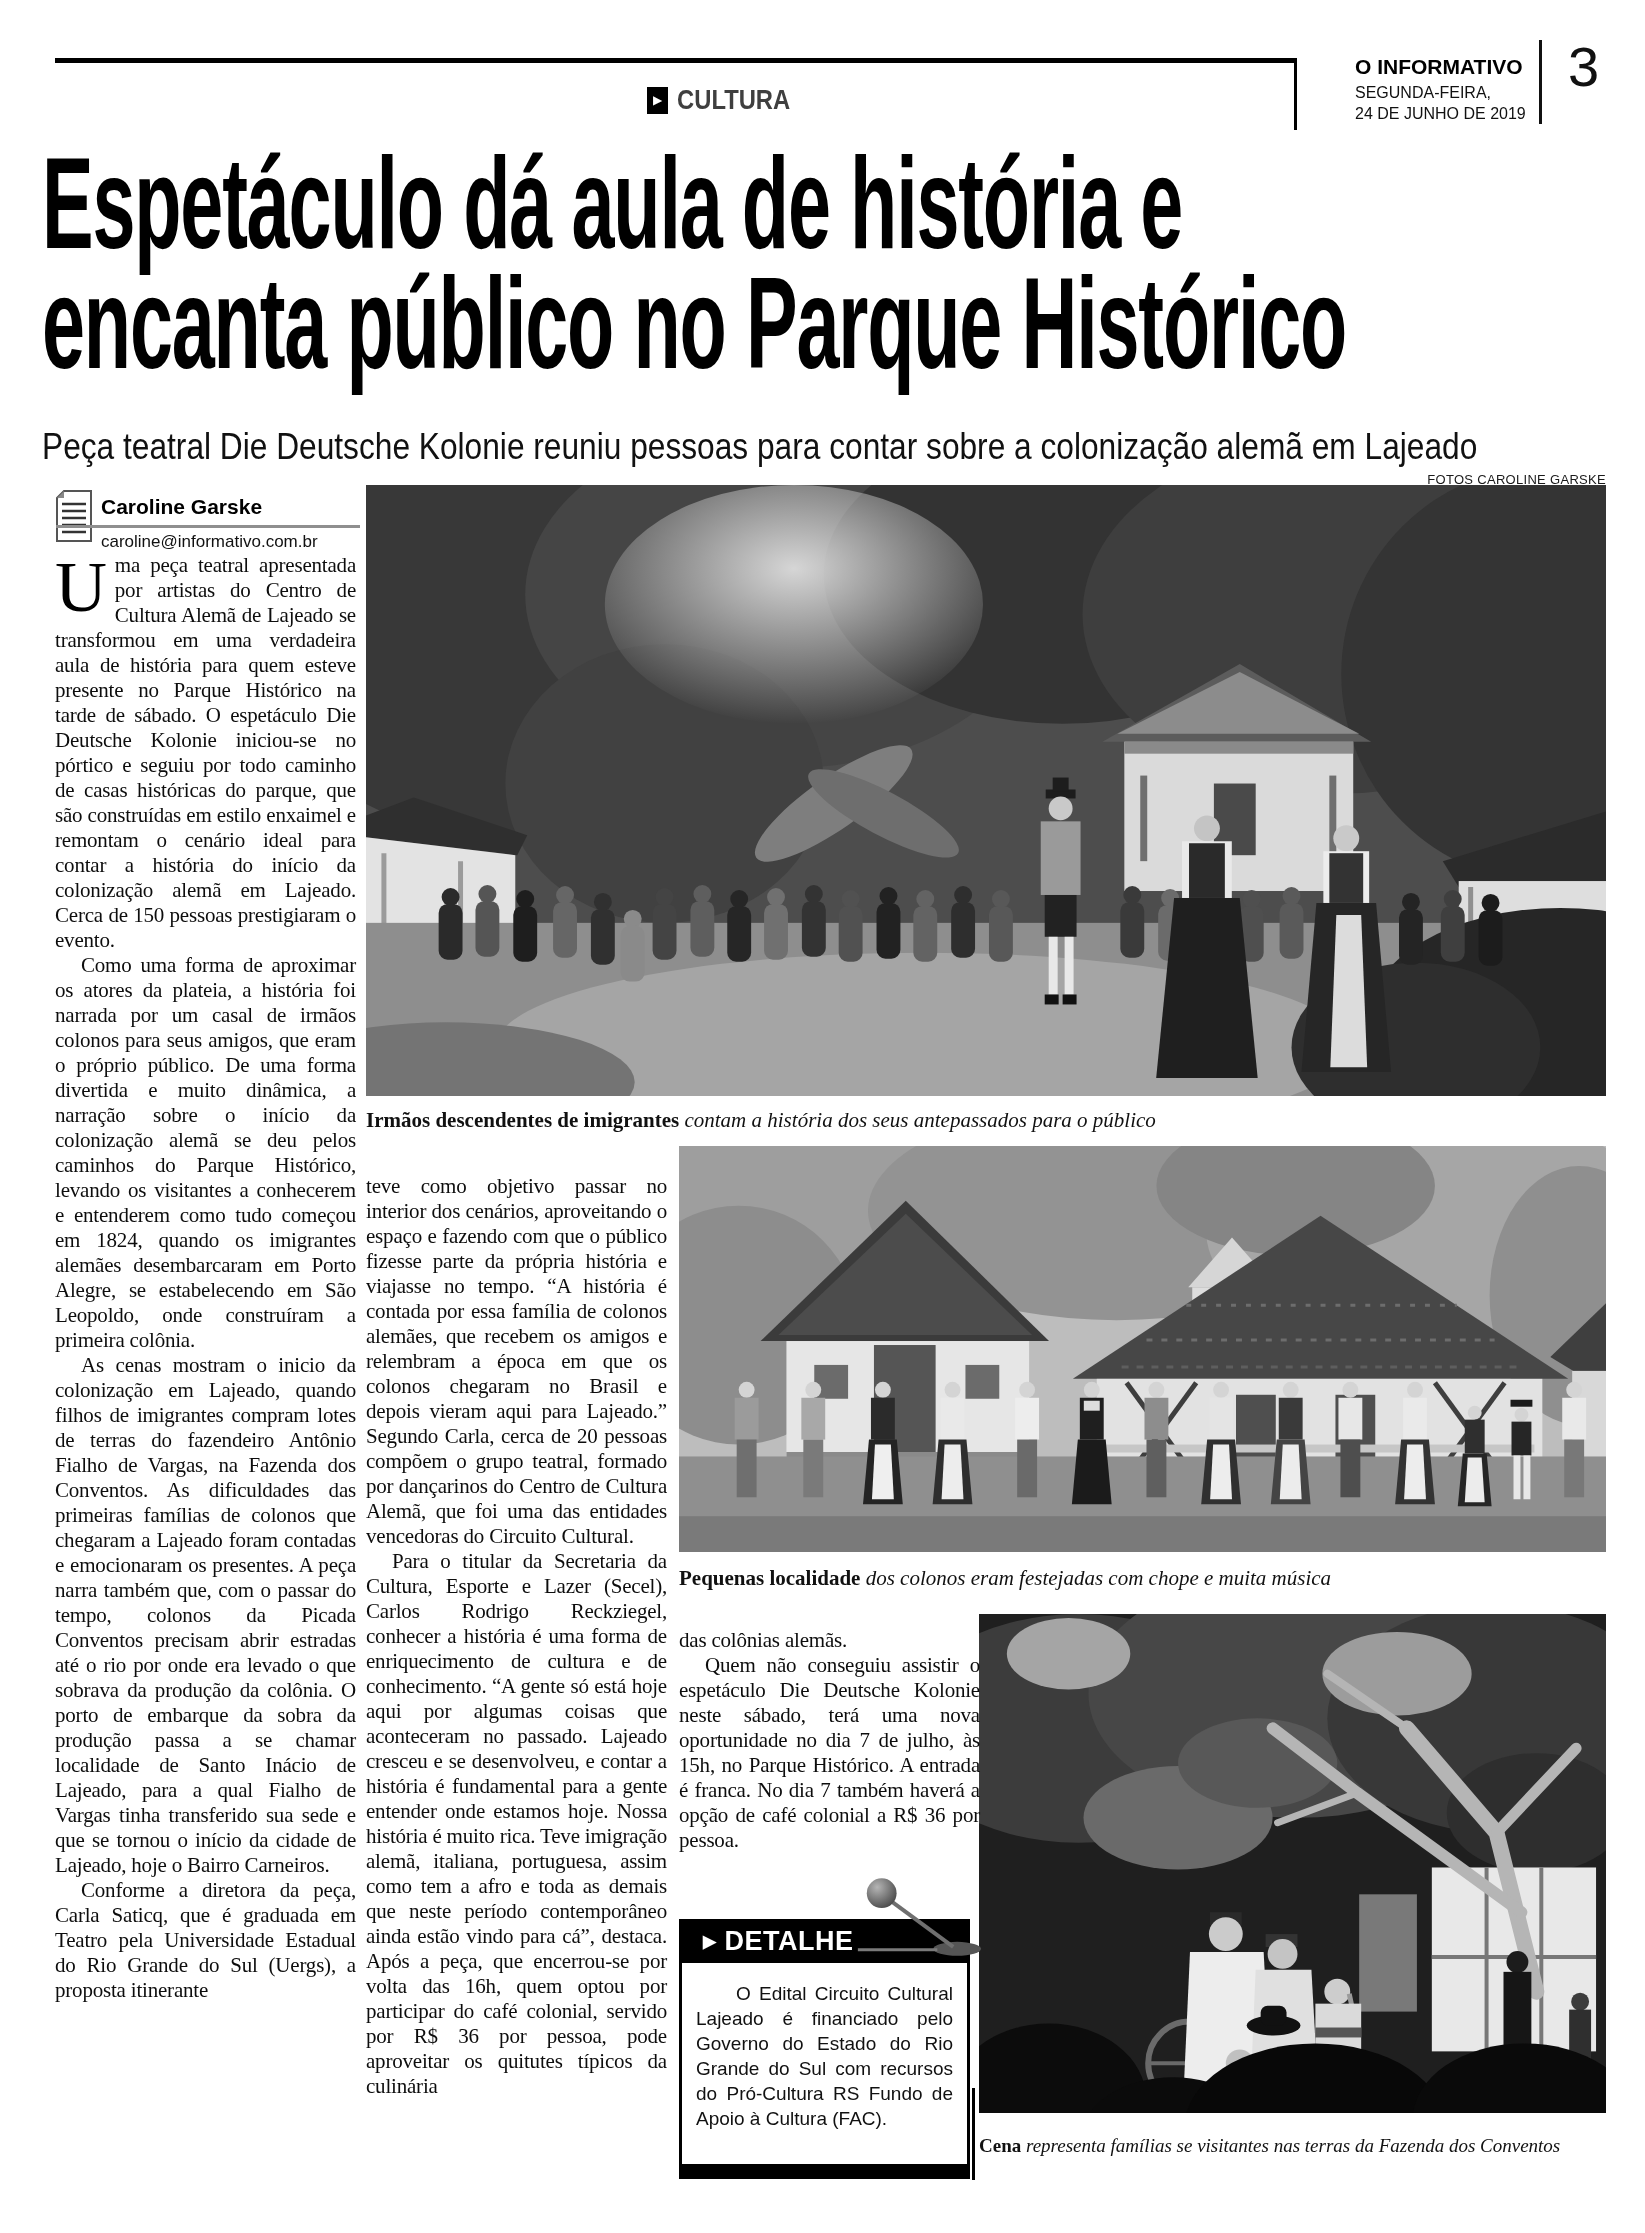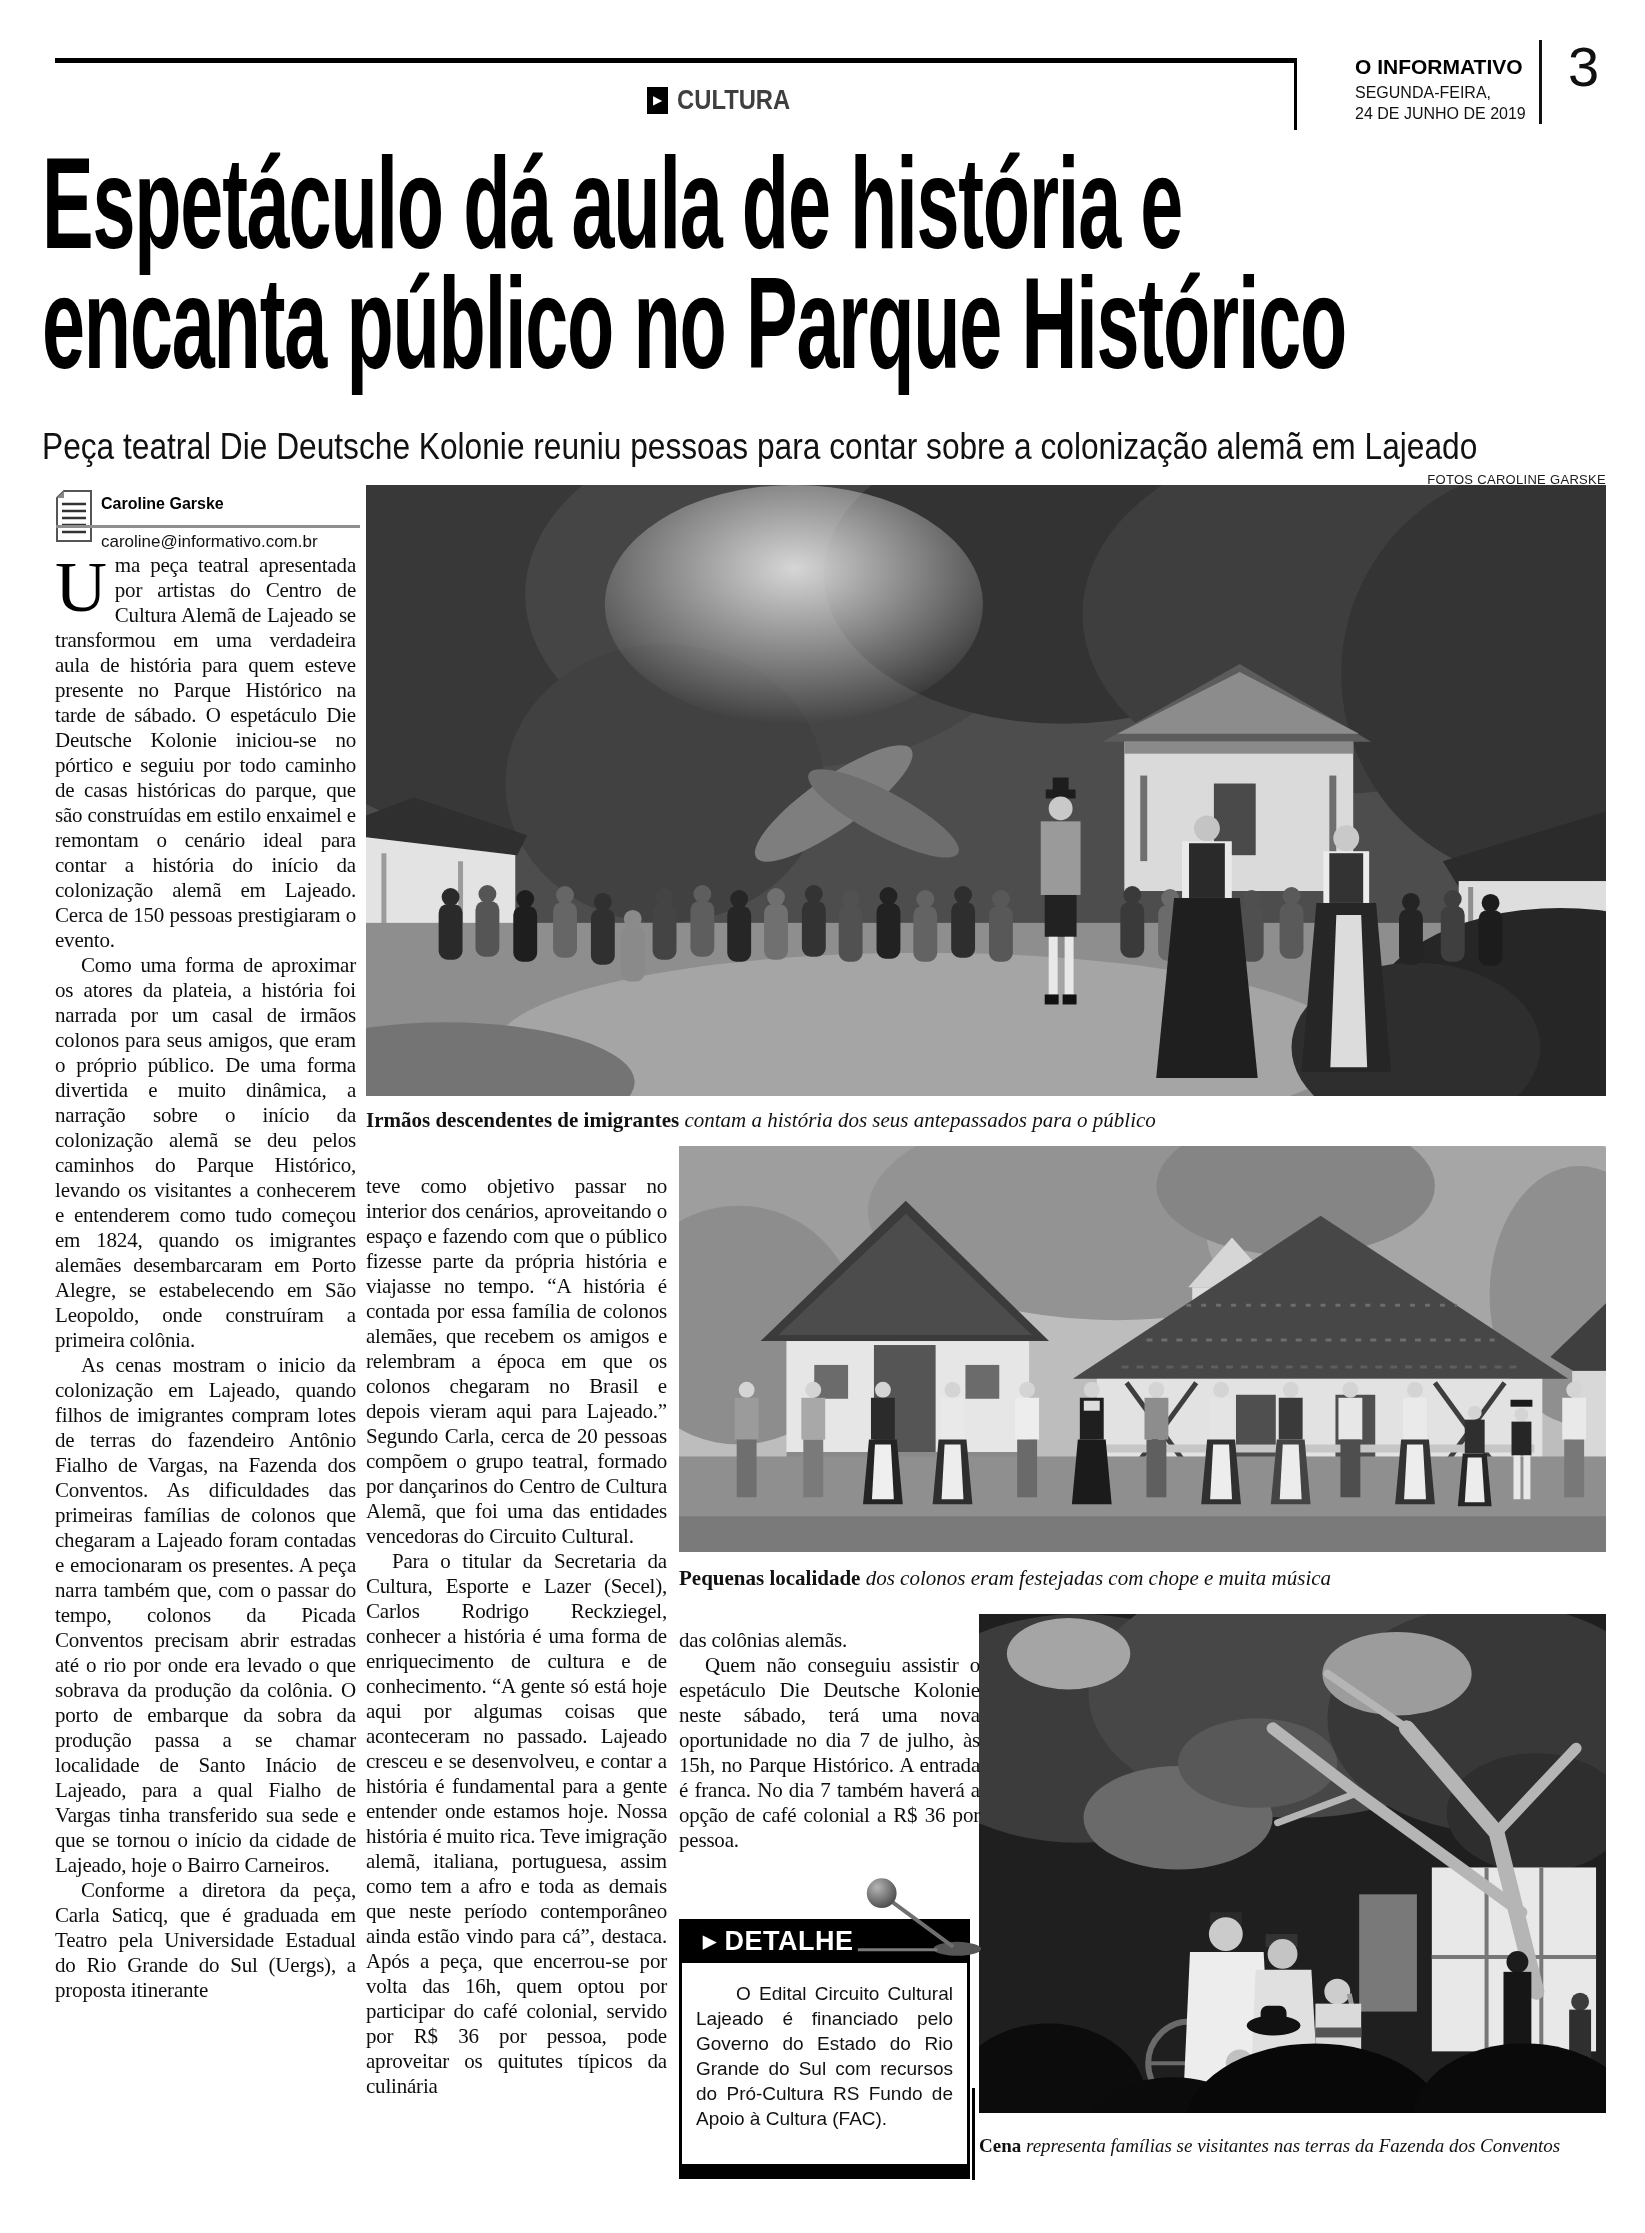--- a/index.html
+++ b/index.html
@@ -30,21 +30,21 @@
   .hl { left:42px; font-weight:bold; font-family:"Liberation Sans", sans-serif;
         font-size:129px; line-height:117px; color:#000; white-space:nowrap;
         transform:scaleX(.60); transform-origin:0 0; letter-spacing:-2px; }
   .hl1 { top:145px; } .hl2 { top:265px; }
   .subhl { left:42px; top:426px; font-family:"Liberation Sans", sans-serif;
            font-size:36px; color:#111; white-space:nowrap;
            transform:scaleX(.88); transform-origin:0 0; }
 
   
   .by-name  { left:101px; top:495px; font-family:"Liberation Sans", sans-serif;
-              font-weight:bold; font-size:16px; color:#000; }
+              font-weight:bold; font-size:21px; color:#000; }
   .by-rule  { left:56px;  top:525px; width:304px; height:3px; background:#8f8f8f; }
   .by-email { left:101px; top:532px; font-family:"Liberation Sans", sans-serif;
               font-size:17px; color:#111; }
   .credit { left:1194px; top:465px; width:412px; text-align:right;
             font-family:"Liberation Sans", sans-serif; font-size:13px;
             letter-spacing:0.3px; color:#1a1a1a;margin-top:7px; }
 
   
   .col { width:301px; text-align:justify; font-size:21px; line-height:25px;
          letter-spacing:-0.2px; hyphens:auto; }

